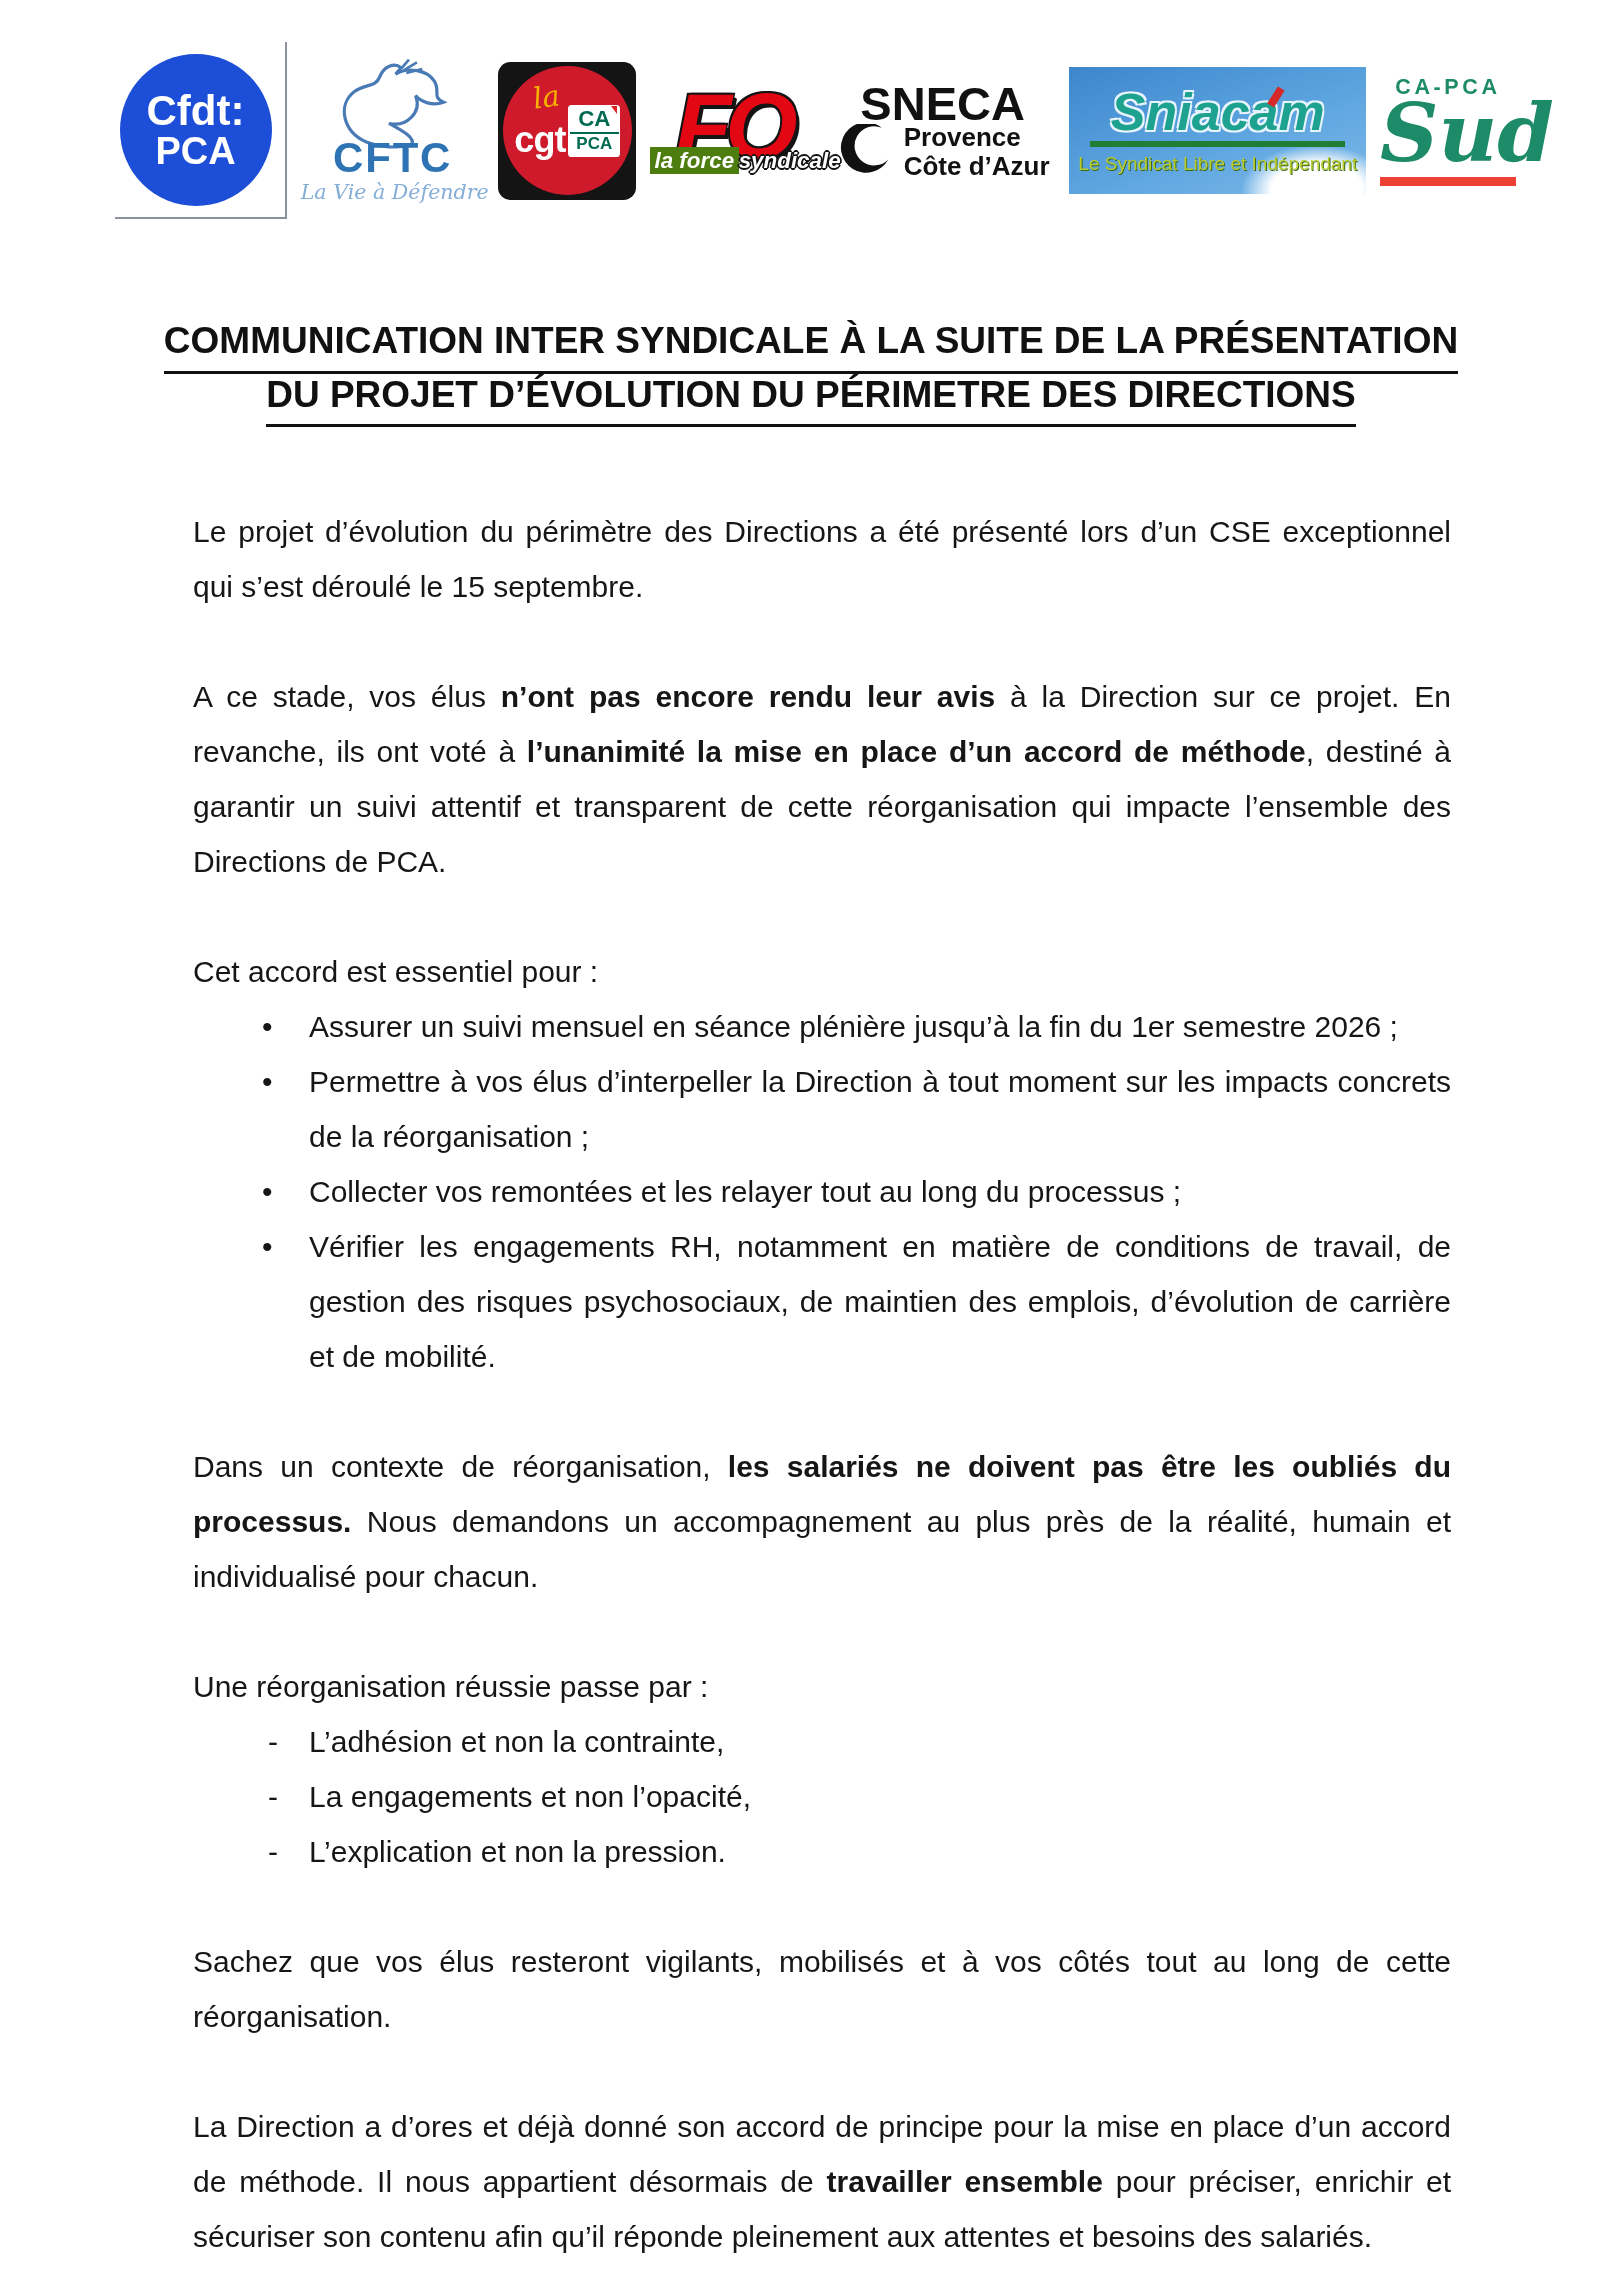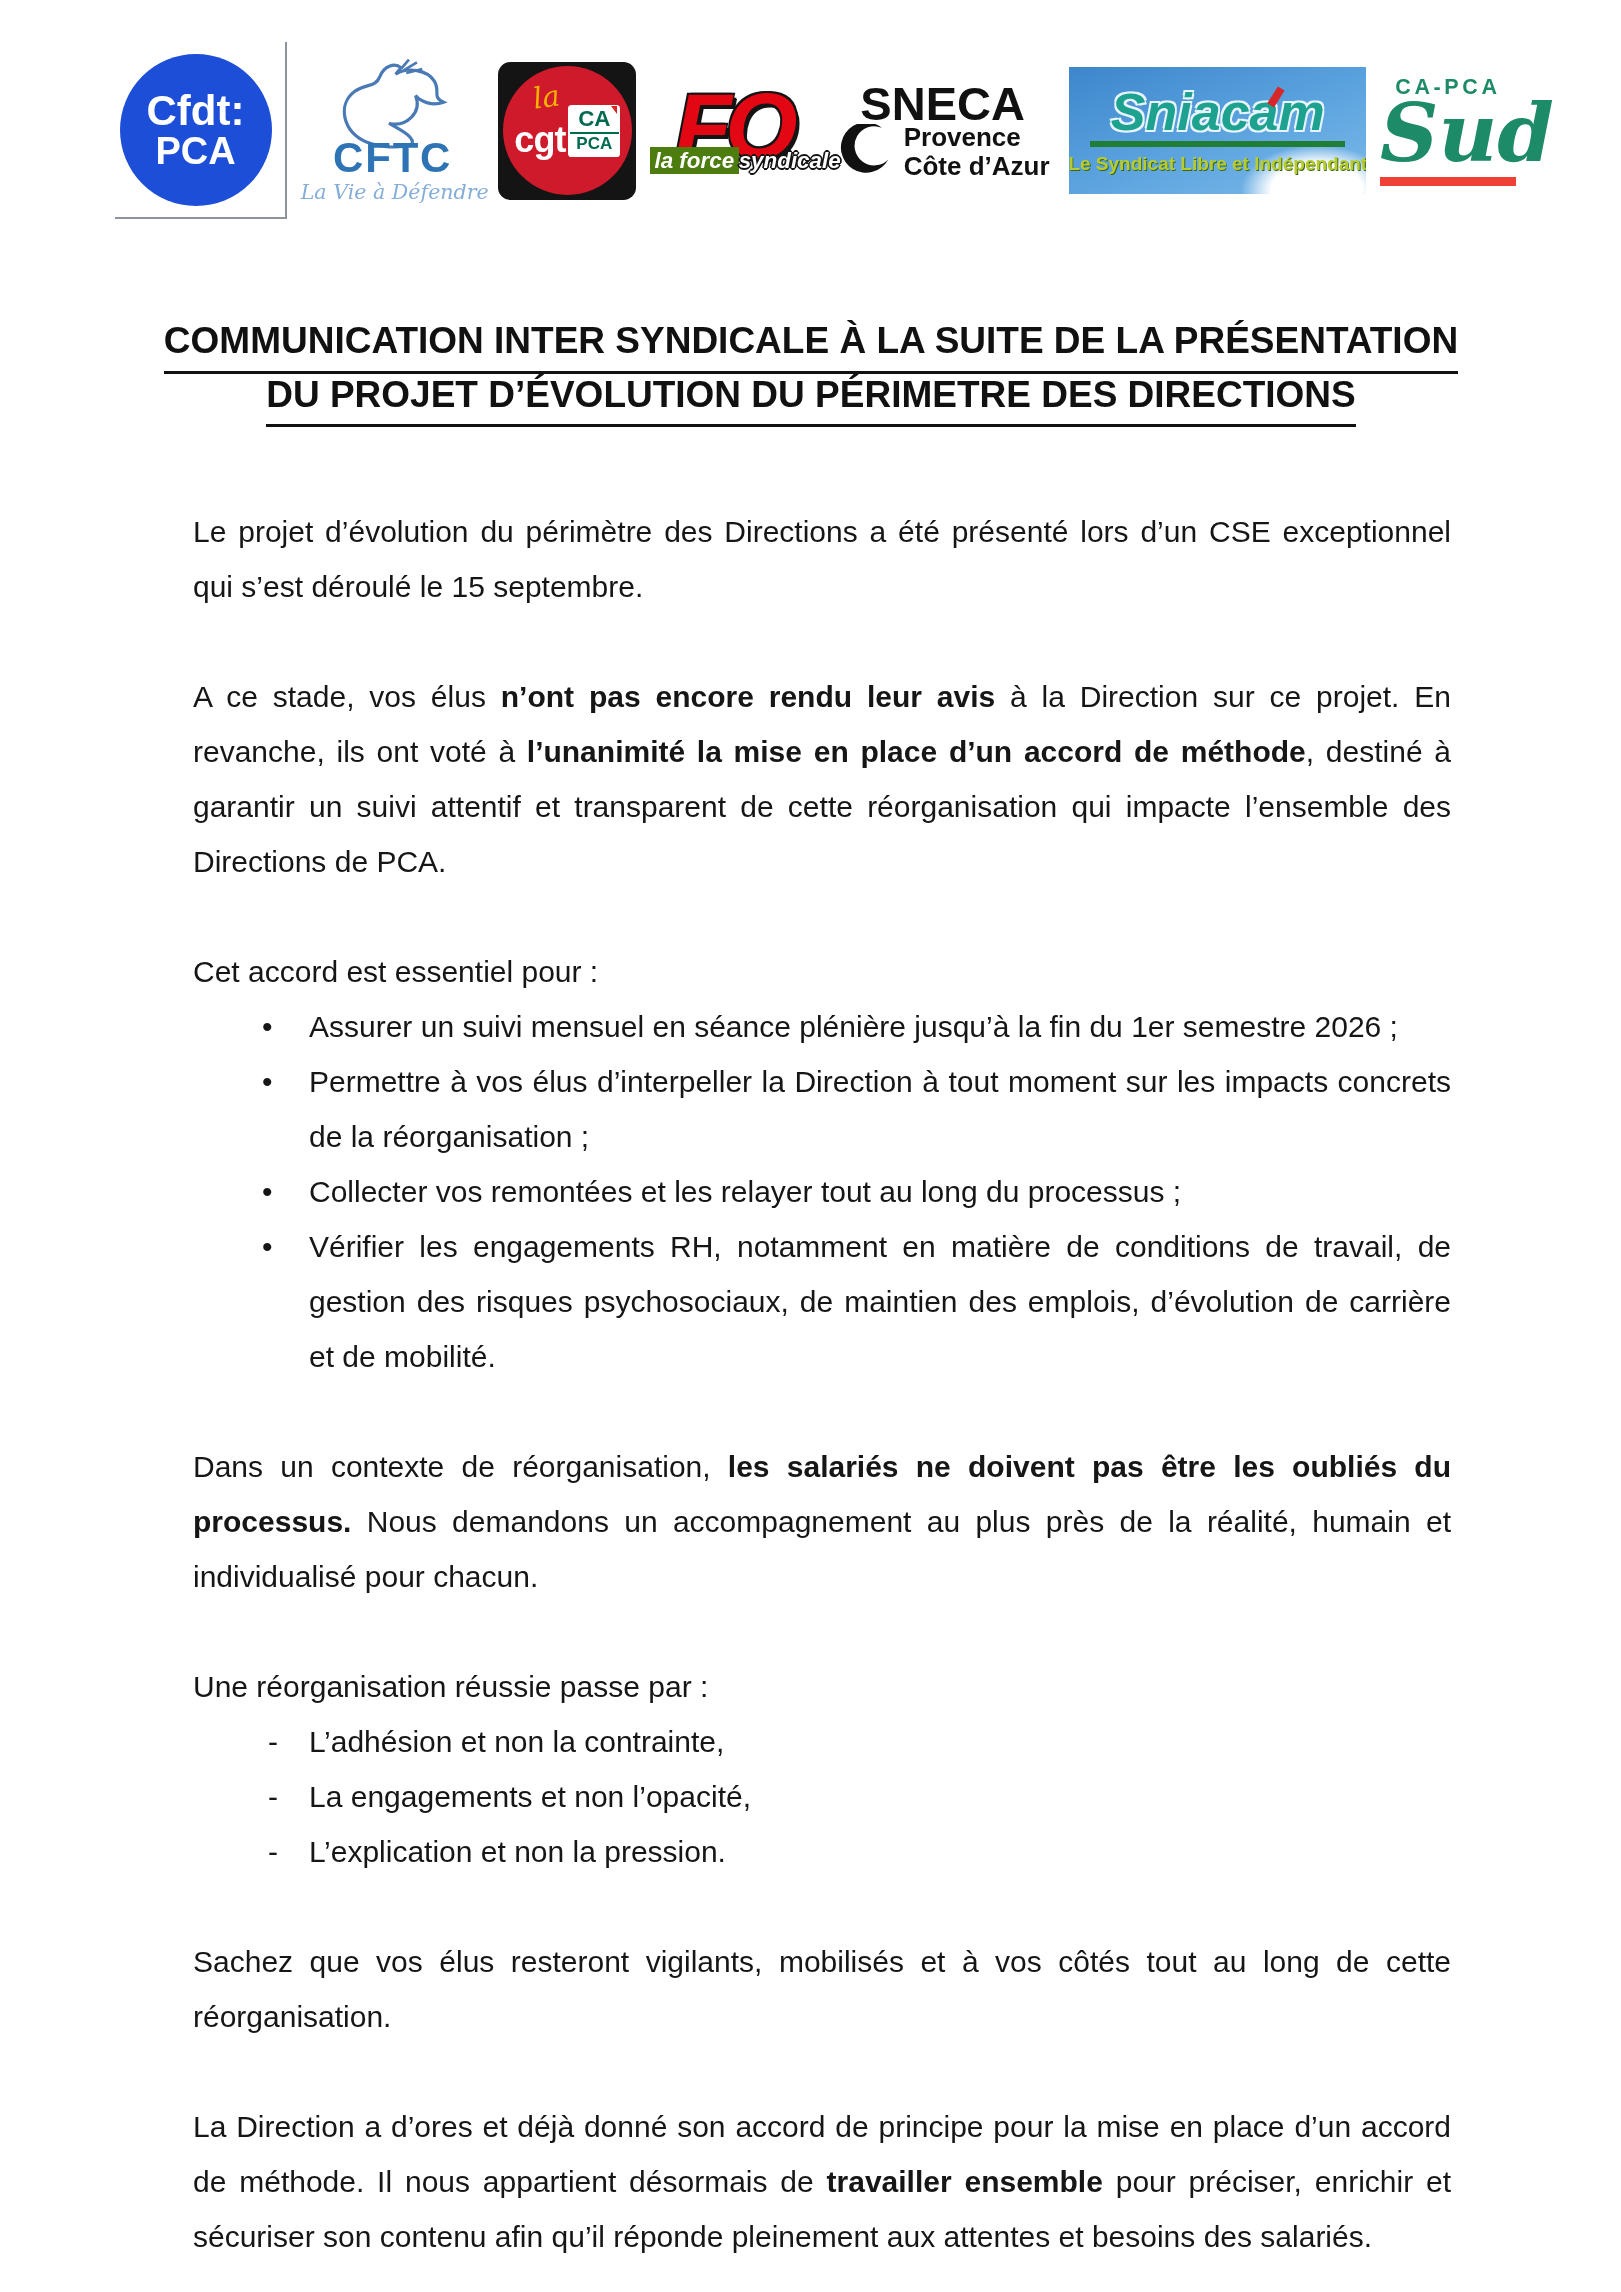--- a/index.html
+++ b/index.html
@@ -88,21 +88,21 @@
     content:""; position:absolute; right:-27px; bottom:-41px; width:152px; height:90px;
     background:radial-gradient(closest-side, #ffffff 60%, rgba(255,255,255,0));
   }
   .sniacam-name {
     font-size:52px; font-weight:bold; font-style:italic; color:#1ea290; line-height:1.0;
     text-shadow:1.8px 1.8px 0 #e8f4fd, -1.8px -1.8px 0 #e8f4fd, 1.8px -1.8px 0 #e8f4fd, -1.8px 1.8px 0 #e8f4fd;
     position:relative; z-index:1;
   }
   .sniacam-accent { position:absolute; top:19.7px; right:86px; width:8px; height:19.7px; background:#d62828; transform:rotate(32deg); z-index:2; }
   .sniacam-bar { width:86%; height:6.3px; background:#1f7e33; margin:2.7px 0 6.3px; position:relative; z-index:1; }
-  .sniacam-tag { font-size:19px; font-weight:bold; color:#b8cc2e; text-shadow:0.9px 0.9px 0 #37661c; position:relative; z-index:1; white-space:nowrap; }
+  .sniacam-tag { font-size:19px; font-weight:normal; color:#b8cc2e; text-shadow:0.9px 0.9px 0 #37661c; position:relative; z-index:1; white-space:nowrap; }
 
   
   .logo-sud { width:136px; text-align:center; }
   .sud-top { color:#1d8a68; font-weight:bold; font-size:21.5px; letter-spacing:3.6px; }
   .sud-main { color:#1d8a68; font-size:81px; font-weight:bold; font-style:italic; line-height:0.9; font-family:"DejaVu Serif", serif; margin-top:-3.6px; }
   .sud-bar { height:9px; background:#ee4035; margin-top:7.2px; }
 
   
   .doc-title { margin:100px 125px 0; text-align:center; font-weight:bold; font-size:37px; color:#111; }
   .t-line { display:inline-block; border-bottom:3.6px solid #111; padding-bottom:8px; line-height:1.15; }

